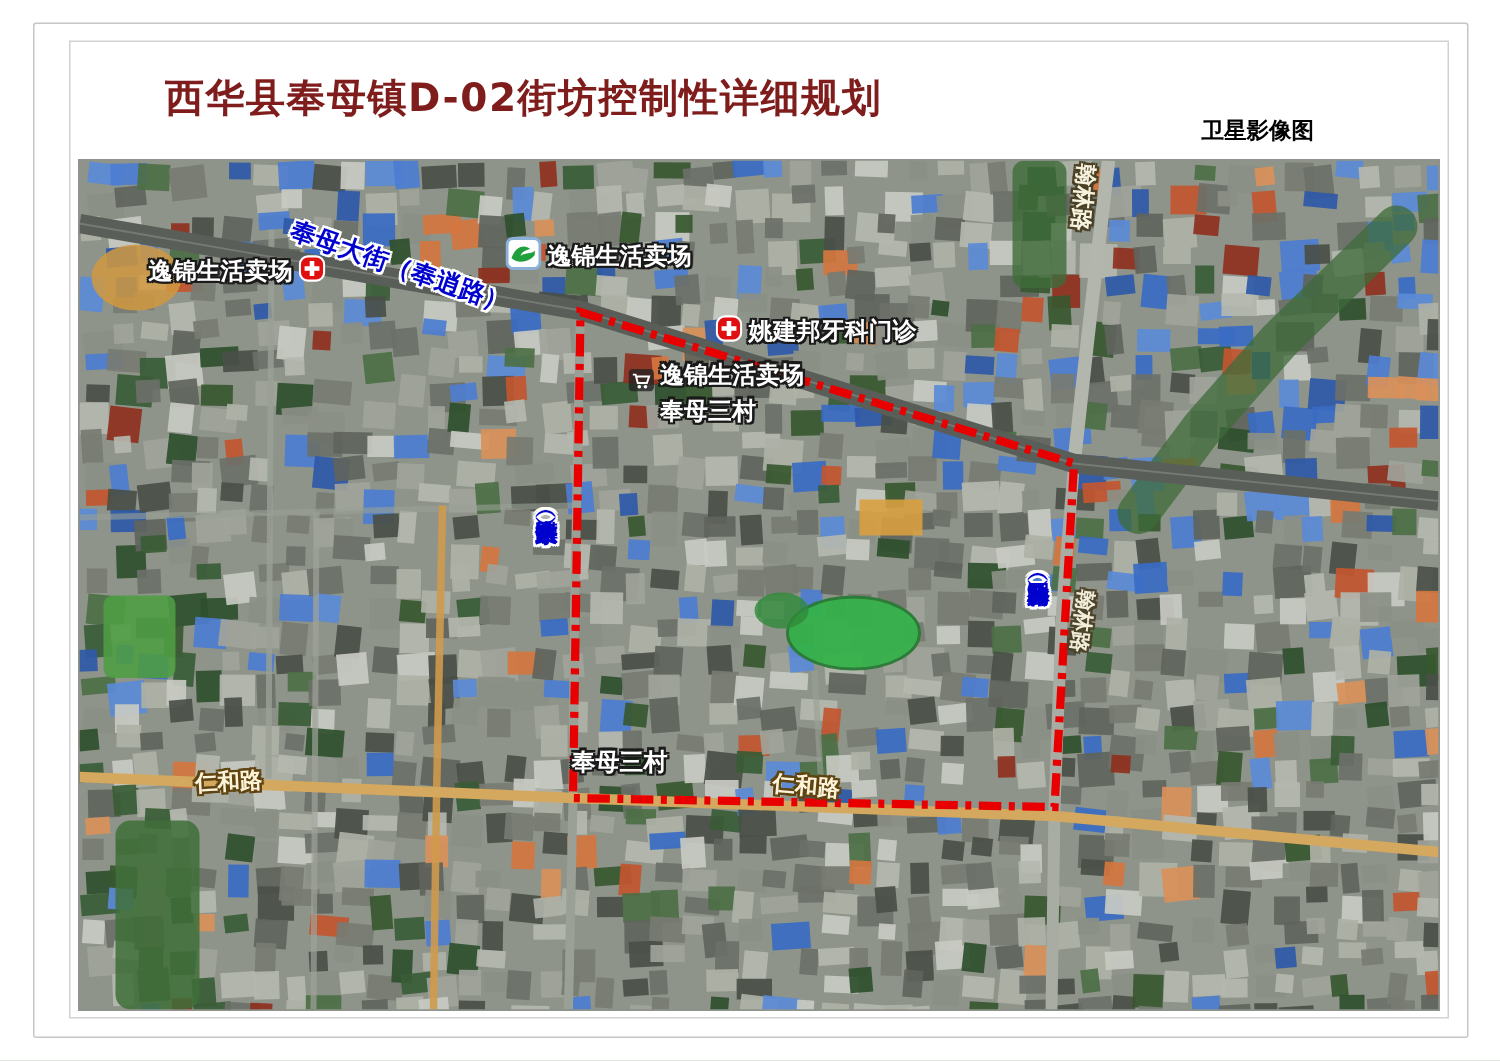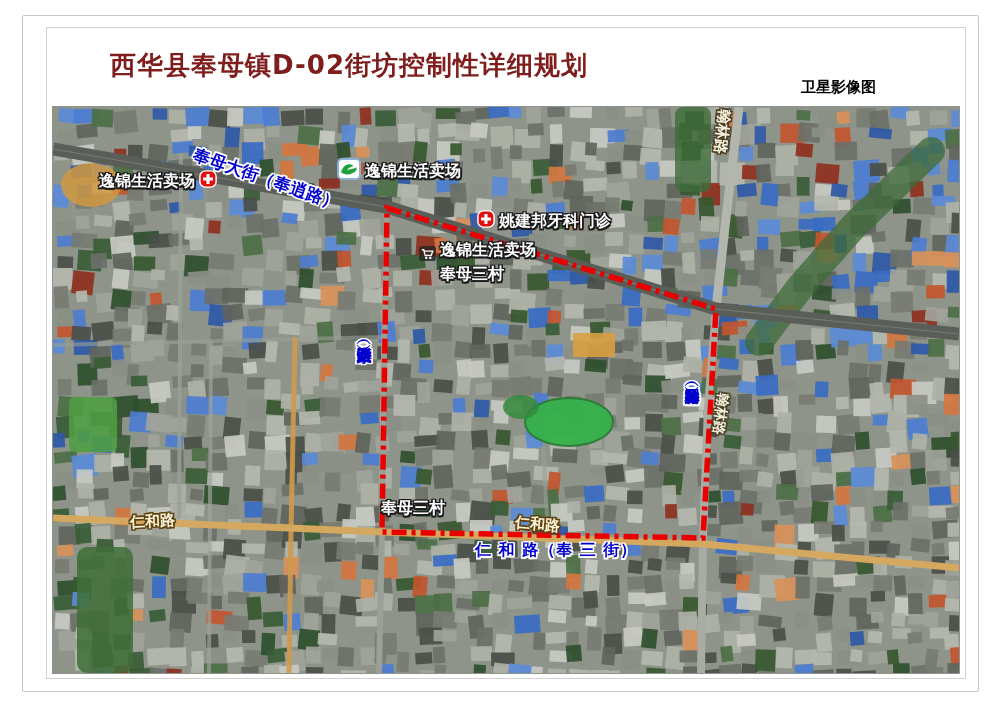--- a/index.html
+++ b/index.html
@@ -1402,14 +1402,13 @@
   <div class="lbl lbl-blue ow vert" style="left:630px;top:270px;font-size:15px;">翰林路（公园路）</div>
 
   <div class="lbl lbl-roadwhite ow vert sideways" style="left:660px;top:286px;font-size:14px;opacity:.95;transform:rotate(8deg);">翰林路</div>
 
   <div class="lbl lbl-cream ow" style="left:77px;top:406px;transform:rotate(-3deg);">仁和路</div>
 
   <div class="lbl lbl-white ow" style="left:328px;top:392px;">奉母三村</div>
 
   <div class="lbl lbl-cream ow" style="left:462px;top:409px;transform:rotate(5deg);">仁和路</div>
 
-  <div class="lbl lbl-blue ow" style="left:422px;top:434px;font-size:16px;letter-spacing:1px;">仁 和 路（奉 三 街）</div>
 </div>
 
 </body></html>

